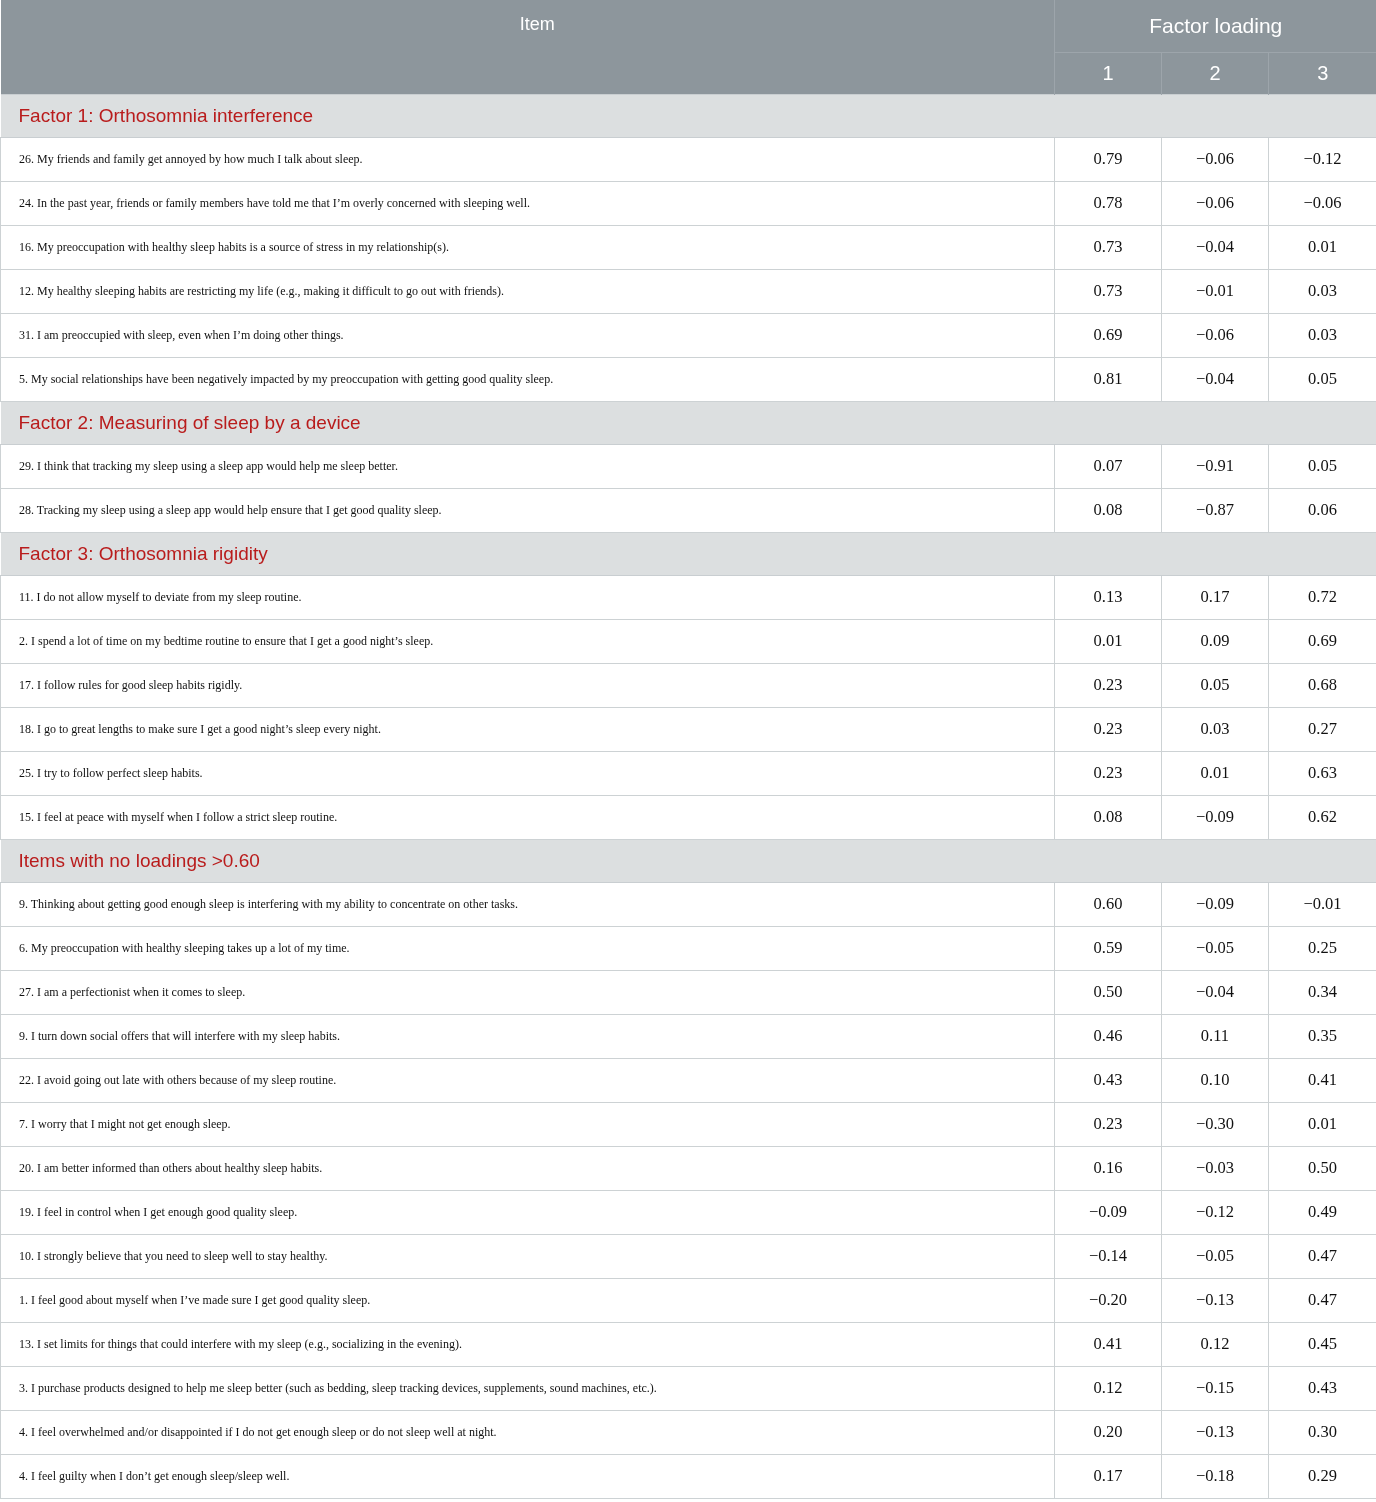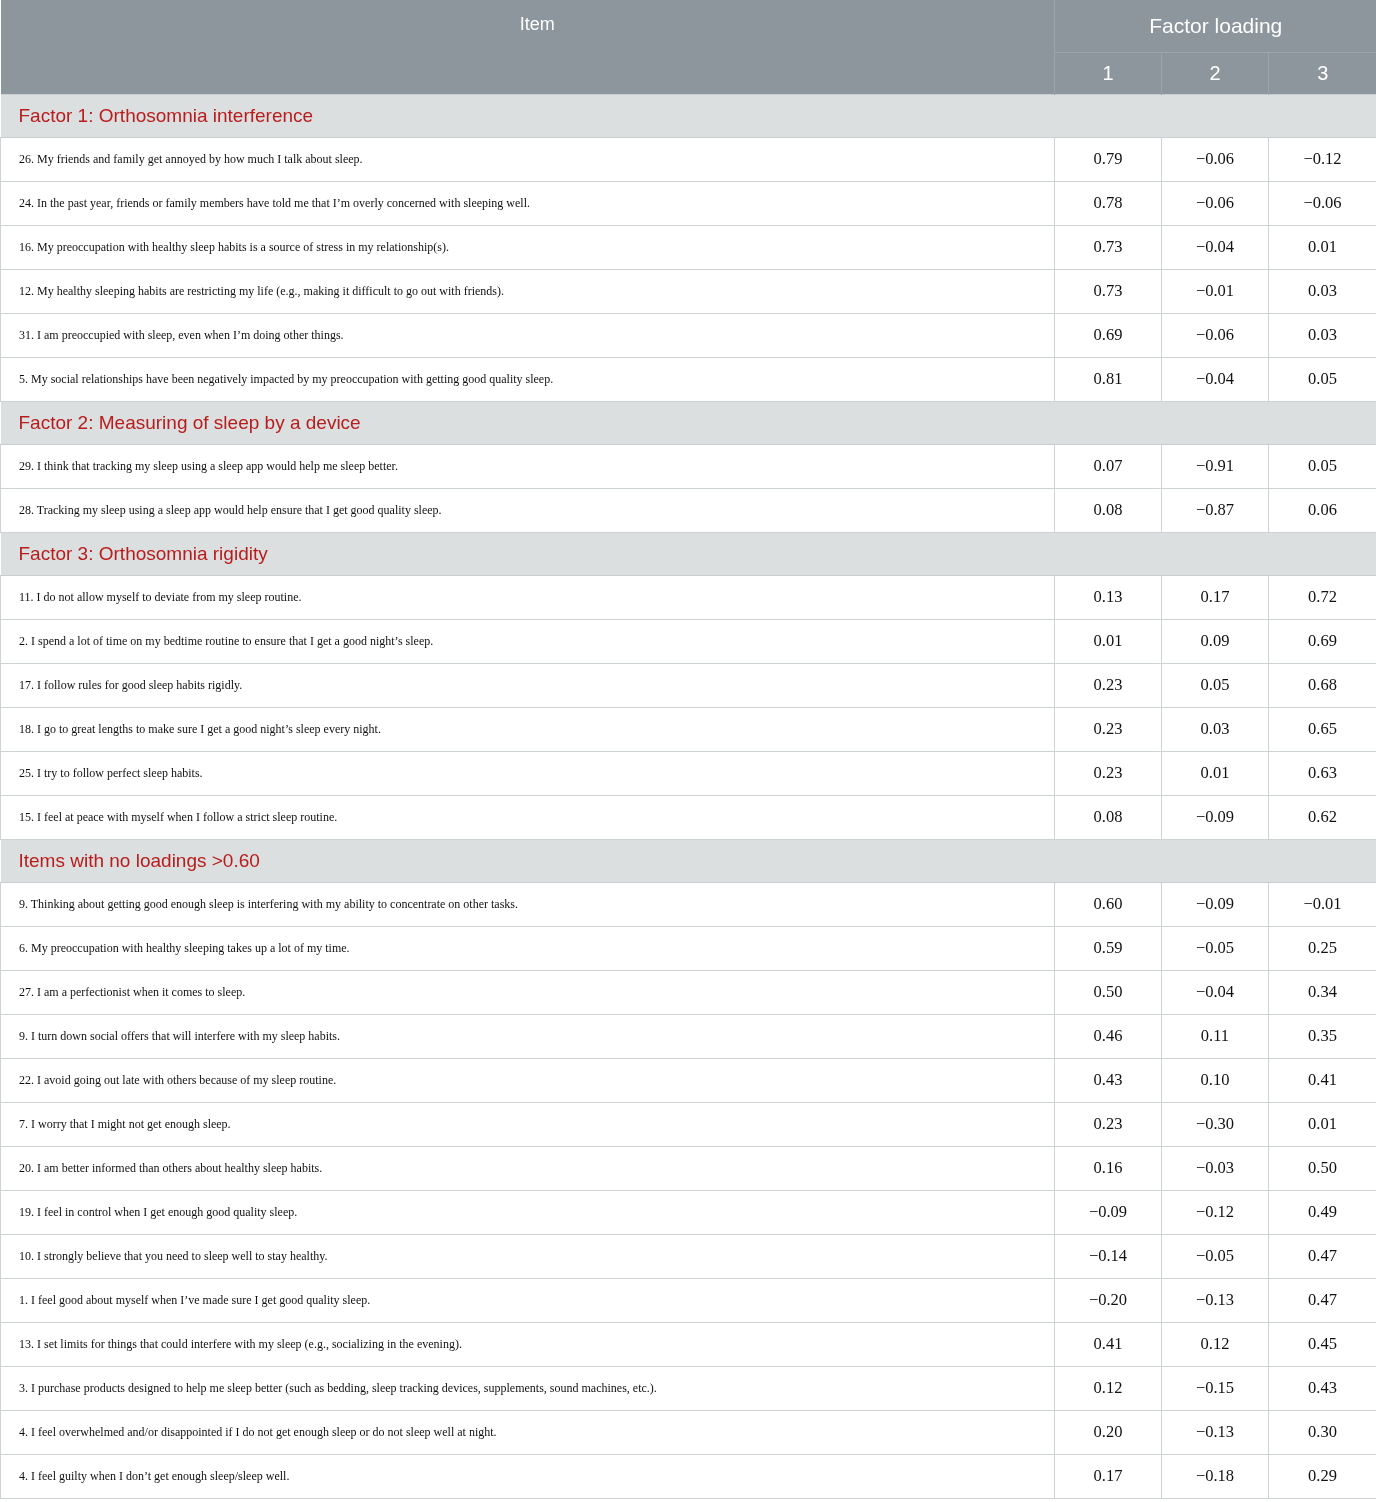--- a/index.html
+++ b/index.html
@@ -175,21 +175,21 @@
         <tr class="item-row">
           <td class="item-cell">17. I follow rules for good sleep habits rigidly.</td>
           <td class="loading-cell">0.23</td>
           <td class="loading-cell">0.05</td>
           <td class="loading-cell bold">0.68</td>
         </tr>
         <tr class="item-row">
           <td class="item-cell">18. I go to great lengths to make sure I get a good night’s sleep every night.</td>
           <td class="loading-cell">0.23</td>
           <td class="loading-cell">0.03</td>
-          <td class="loading-cell bold">0.65</td>
+          <td class="loading-cell bold">0.27</td>
         </tr>
         <tr class="item-row">
           <td class="item-cell">25. I try to follow perfect sleep habits.</td>
           <td class="loading-cell">0.23</td>
           <td class="loading-cell">0.01</td>
           <td class="loading-cell bold">0.63</td>
         </tr>
         <tr class="item-row">
           <td class="item-cell">15. I feel at peace with myself when I follow a strict sleep routine.</td>
           <td class="loading-cell">0.08</td>

